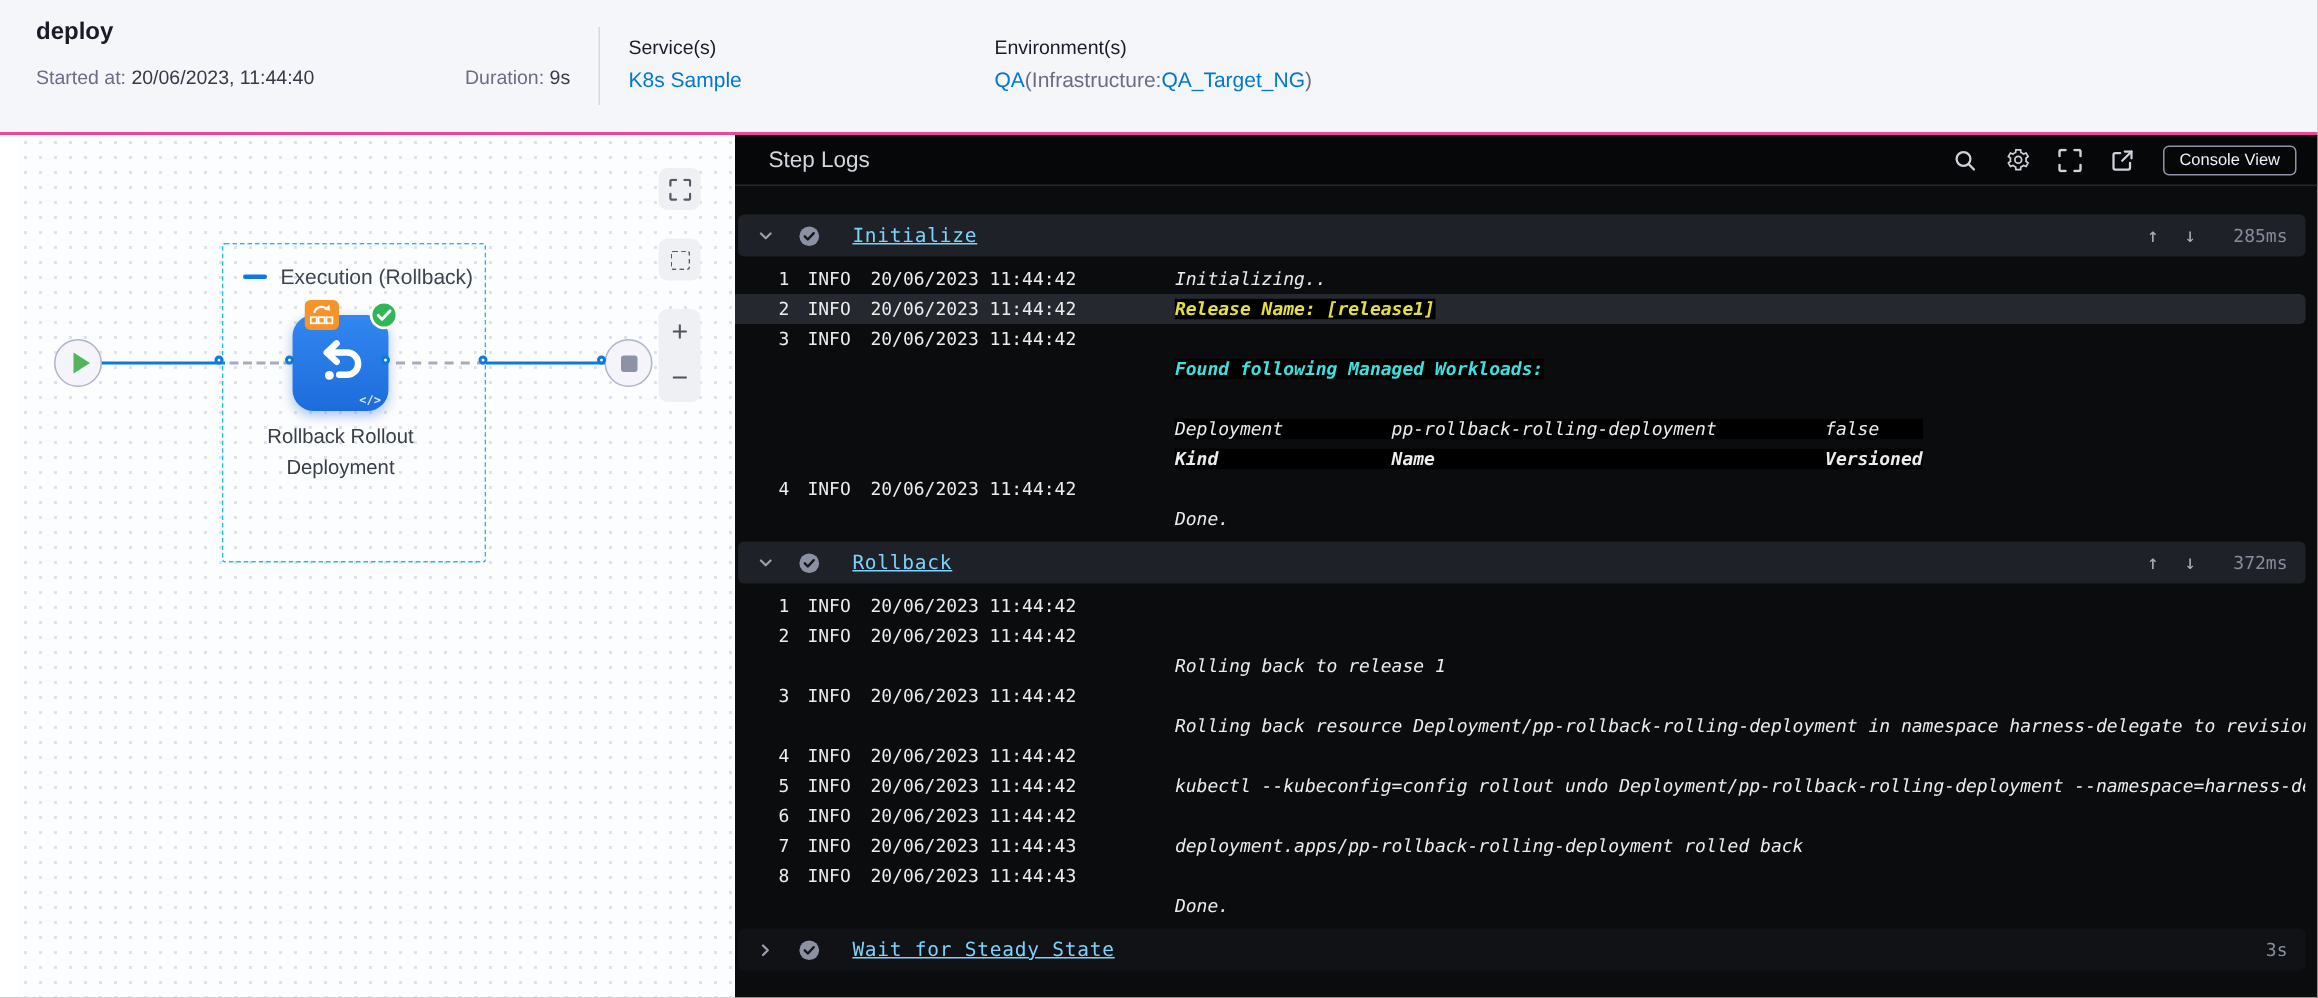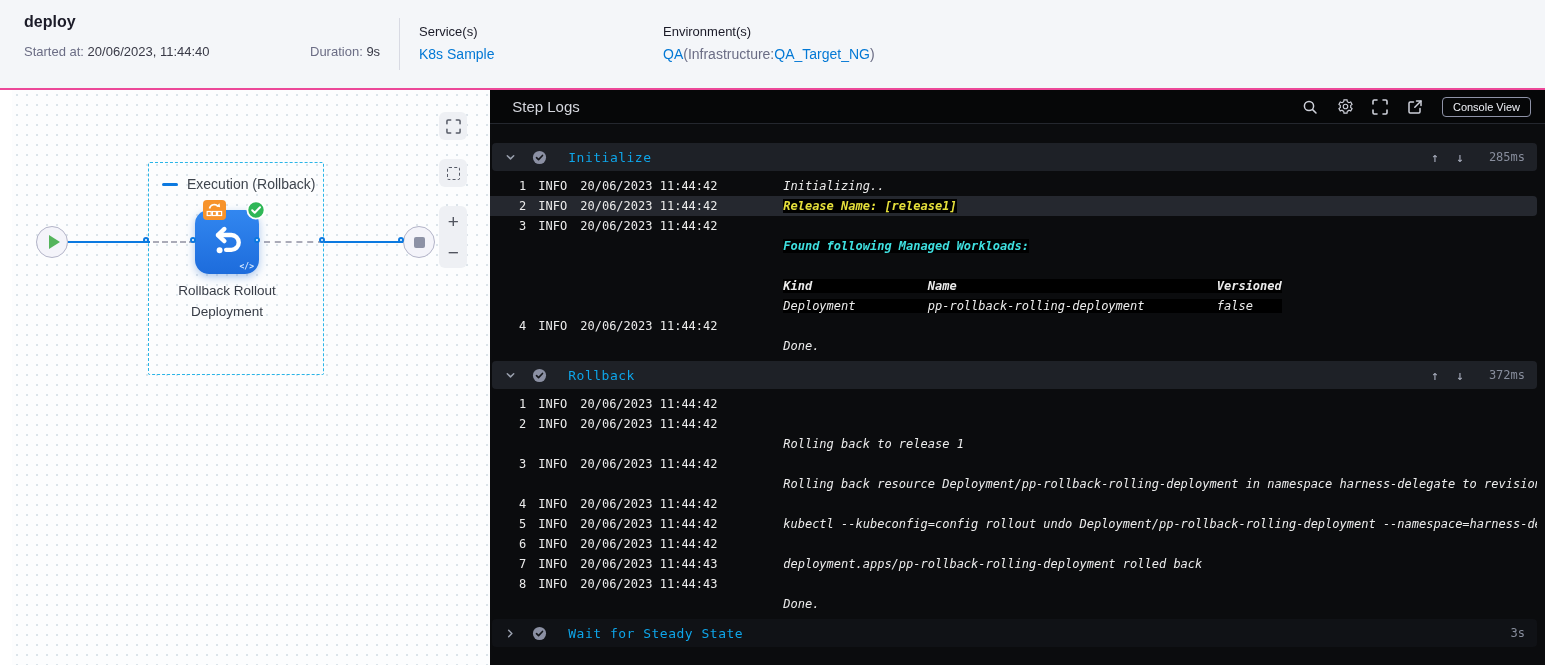--- a/index.html
+++ b/index.html
@@ -86,21 +86,21 @@
   .log-scroll { padding-top:19px; height:541px; overflow:hidden;
                 font-family:"DejaVu Sans Mono",monospace; }
   .sec-header { display:flex; align-items:center; height:28px; margin:0 8px 0 2px;
                 background:#1e2127; border-radius:4px; padding:0 12px; cursor:pointer; }
   .sec.collapsed .sec-header { background:#101216; }
   .chev { width:12px; height:12px; color:#9aa0ae; display:flex; align-items:center;
           justify-content:center; margin-right:16px; cursor:pointer; }
   .sec.collapsed .chev svg { transform:rotate(-90deg); }
   .status-ic { width:15px; height:15px; color:#8b90a3; margin-right:21px; display:flex;
                align-items:center; justify-content:center; }
-  .sec-title { font-size:13px; color:#0ea5e9; letter-spacing:.5px; }
+  .sec-title { font-size:13px; color:#7dd3fc; letter-spacing:.5px;text-decoration:underline; }
   .sec-right { margin-left:auto; display:flex; align-items:center; gap:17px; }
   .arrow { font-size:13px; color:#aab0bf; cursor:pointer; }
   .sec-duration { font-size:12px; color:#878d9c; min-width:44px; text-align:right; }
   .sec-rows { padding:5px 0; }
   .log-line { display:flex; align-items:center; height:20px; padding-left:22px; margin-right:8px;
               font-size:12px; color:#ececec; overflow:hidden; }
   .log-line.selected { background:#25282f; border-radius:0 4px 4px 0; }
   .ln { width:14px; text-align:right; margin-right:12px; flex:none; }
   .lvl { width:30px; margin-right:12px; flex:none; }
   .time { width:203px; flex:none; }
@@ -304,28 +304,28 @@
     <span class="ln"></span>
     <span class="lvl"></span>
     <span class="time"></span>
     <span class="msg"><span class="msg-text s-plain"></span></span>
   </div>
 
   <div class="log-line">
     <span class="ln"></span>
     <span class="lvl"></span>
     <span class="time"></span>
+    <span class="msg"><span class="msg-text s-chip">Deployment          pp-rollback-rolling-deployment          false    </span></span>
+  </div>
+
+  <div class="log-line">
+    <span class="ln"></span>
+    <span class="lvl"></span>
+    <span class="time"></span>
     <span class="msg"><span class="msg-text s-chip-bold">Kind                Name                                    Versioned</span></span>
-  </div>
-
-  <div class="log-line">
-    <span class="ln"></span>
-    <span class="lvl"></span>
-    <span class="time"></span>
-    <span class="msg"><span class="msg-text s-chip">Deployment          pp-rollback-rolling-deployment          false    </span></span>
   </div>
 
   <div class="log-line">
     <span class="ln">4</span>
     <span class="lvl">INFO</span>
     <span class="time">20/06/2023 11:44:42</span>
     <span class="msg"><span class="msg-text s-plain"></span></span>
   </div>
 
   <div class="log-line">

